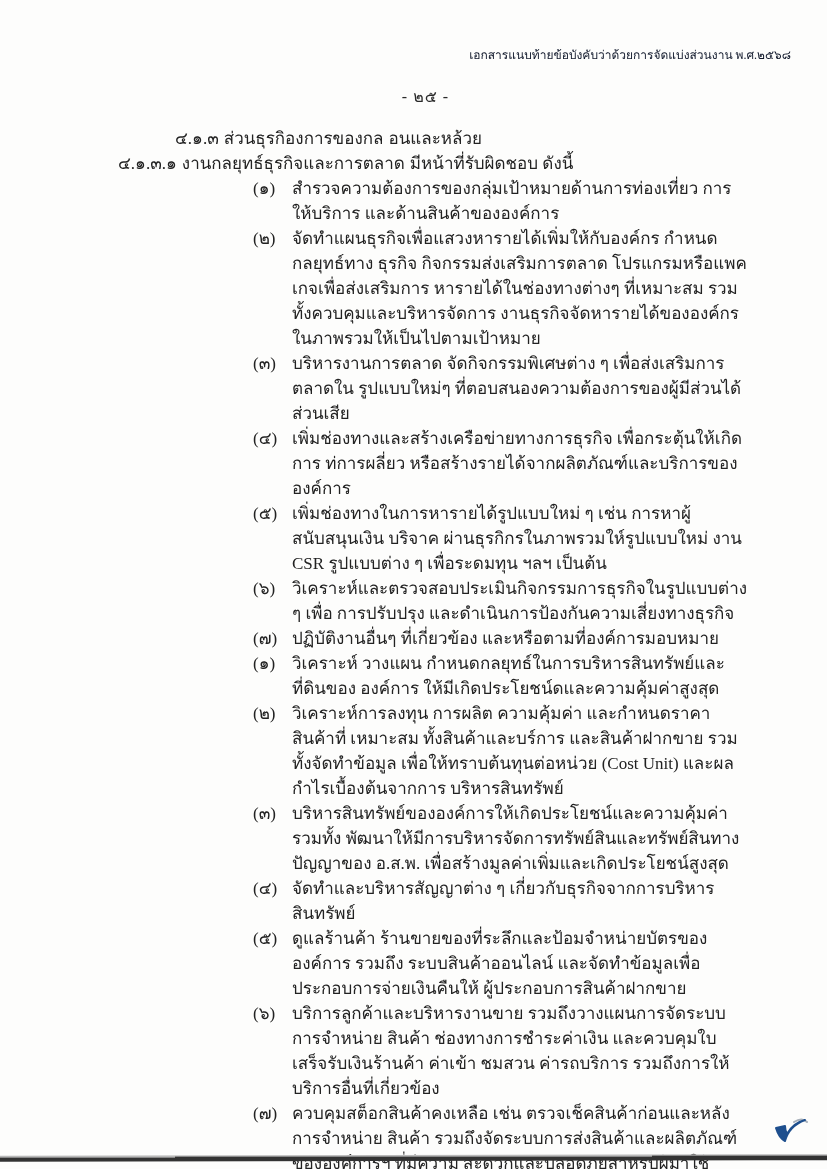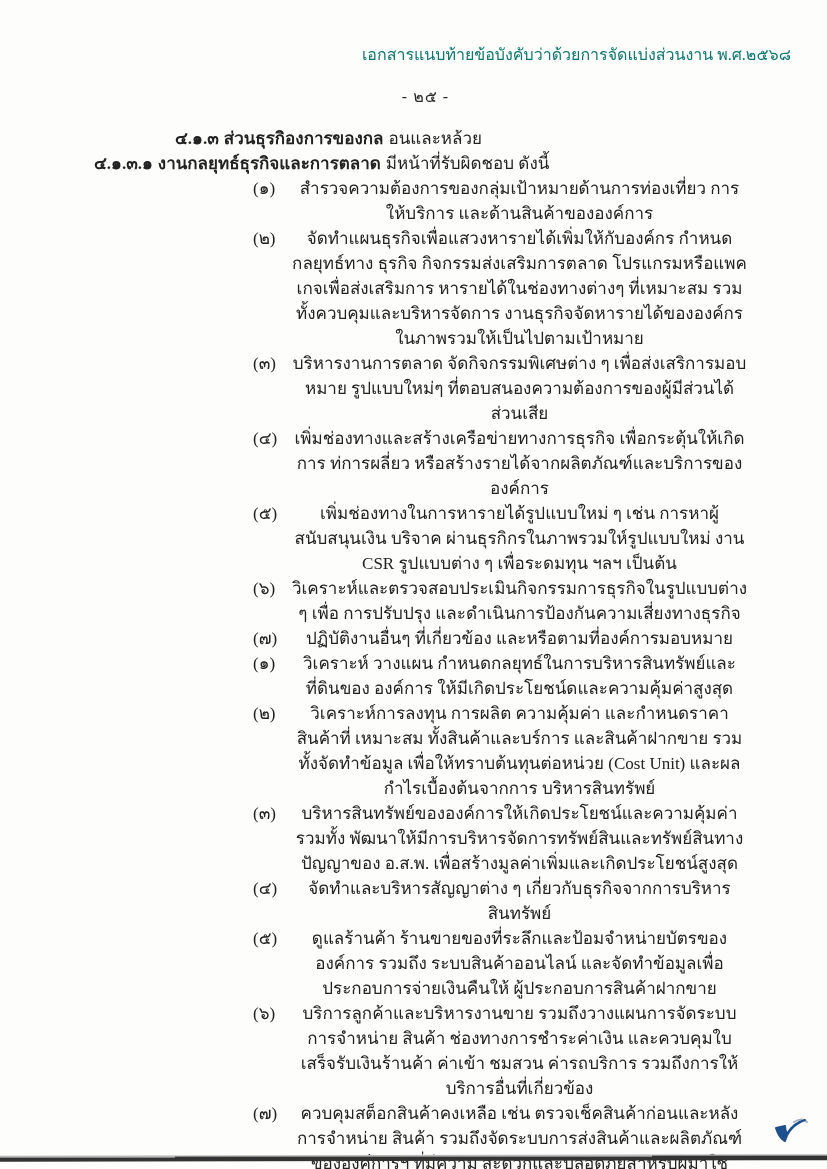--- a/index.html
+++ b/index.html
@@ -7,38 +7,38 @@
     position:relative;
     width:827px;height:1169px;
     background:#fdfdfc;
     font-family:"Liberation Serif","DejaVu Serif",serif;
     color:#222;
     overflow:hidden;
     box-sizing:border-box;
   }
   .header-line{
     position:absolute;top:44px;right:36px;
-    font-size:16px;line-height:22px;color:#0f766e;
+    font-size:12px;line-height:22px;color:#0f172a;
   }
   .page-number{
     position:absolute;top:84px;left:12px;width:100%;
     text-align:center;font-size:16px;color:#2a2a2a;letter-spacing:1px;
   }
   .content{
     position:absolute;top:126px;left:0;width:827px;
     font-size:17px;line-height:25px;
   }
   .h1{margin-left:175px;}
-  .h2{margin-left:94px;}
+  .h2{margin-left:118px;}
   .h2.second{margin-top:3px;margin-bottom:4px;}
-  .b{font-weight:bold;}
+  .b{font-weight:normal;}
   .sp{margin-right:5px;}
   .item{display:flex;margin-left:253px;width:494px;}
   .item .no{flex:0 0 39px;}
-  .item .txt{flex:1;max-width:455px;text-align:center;}
+  .item .txt{flex:1;max-width:455px;}
   .checkmark{position:absolute;left:770px;top:1114px;width:40px;height:40px;}
   .scan-line{
     position:absolute;left:0;top:1155px;width:827px;height:6px;
     background:linear-gradient(#b9b9b9 0 1px,#8a8a8a 1px 2px,#333 2px 100%);
     transform:rotate(-0.12deg);
   }
 </style>
 </head>
 <body>
 
@@ -60,21 +60,21 @@
     <div class="item">
         <span class="no">(๑)</span>
         <div class="txt">สำรวจความต้องการของกลุ่มเป้าหมายด้านการท่องเที่ยว การให้บริการ และด้านสินค้าขององค์การ</div>
       </div>
     <div class="item">
         <span class="no">(๒)</span>
         <div class="txt">จัดทำแผนธุรกิจเพื่อแสวงหารายได้เพิ่มให้กับองค์กร กำหนดกลยุทธ์ทาง ธุรกิจ กิจกรรมส่งเสริมการตลาด โปรแกรมหรือแพคเกจเพื่อส่งเสริมการ หารายได้ในช่องทางต่างๆ ที่เหมาะสม รวมทั้งควบคุมและบริหารจัดการ งานธุรกิจจัดหารายได้ขององค์กรในภาพรวมให้เป็นไปตามเป้าหมาย</div>
       </div>
     <div class="item">
         <span class="no">(๓)</span>
-        <div class="txt">บริหารงานการตลาด จัดกิจกรรมพิเศษต่าง ๆ เพื่อส่งเสริการมอบหมาย รูปแบบใหม่ๆ ที่ตอบสนองความต้องการของผู้มีส่วนได้ส่วนเสีย</div>
+        <div class="txt">บริหารงานการตลาด จัดกิจกรรมพิเศษต่าง ๆ เพื่อส่งเสริมการตลาดใน รูปแบบใหม่ๆ ที่ตอบสนองความต้องการของผู้มีส่วนได้ส่วนเสีย</div>
       </div>
     <div class="item">
         <span class="no">(๔)</span>
         <div class="txt">เพิ่มช่องทางและสร้างเครือข่ายทางการธุรกิจ เพื่อกระตุ้นให้เกิดการ ท่การผลี่ยว หรือสร้างรายได้จากผลิตภัณฑ์และบริการขององค์การ</div>
       </div>
     <div class="item">
         <span class="no">(๕)</span>
         <div class="txt">เพิ่มช่องทางในการหารายได้รูปแบบใหม่ ๆ เช่น การหาผู้สนับสนุนเงิน บริจาค ผ่านธุรกิกรในภาพรวมให์รูปแบบใหม่ งาน CSR รูปแบบต่าง ๆ เพื่อระดมทุน ฯลฯ เป็นต้น</div>
       </div>
     <div class="item">

